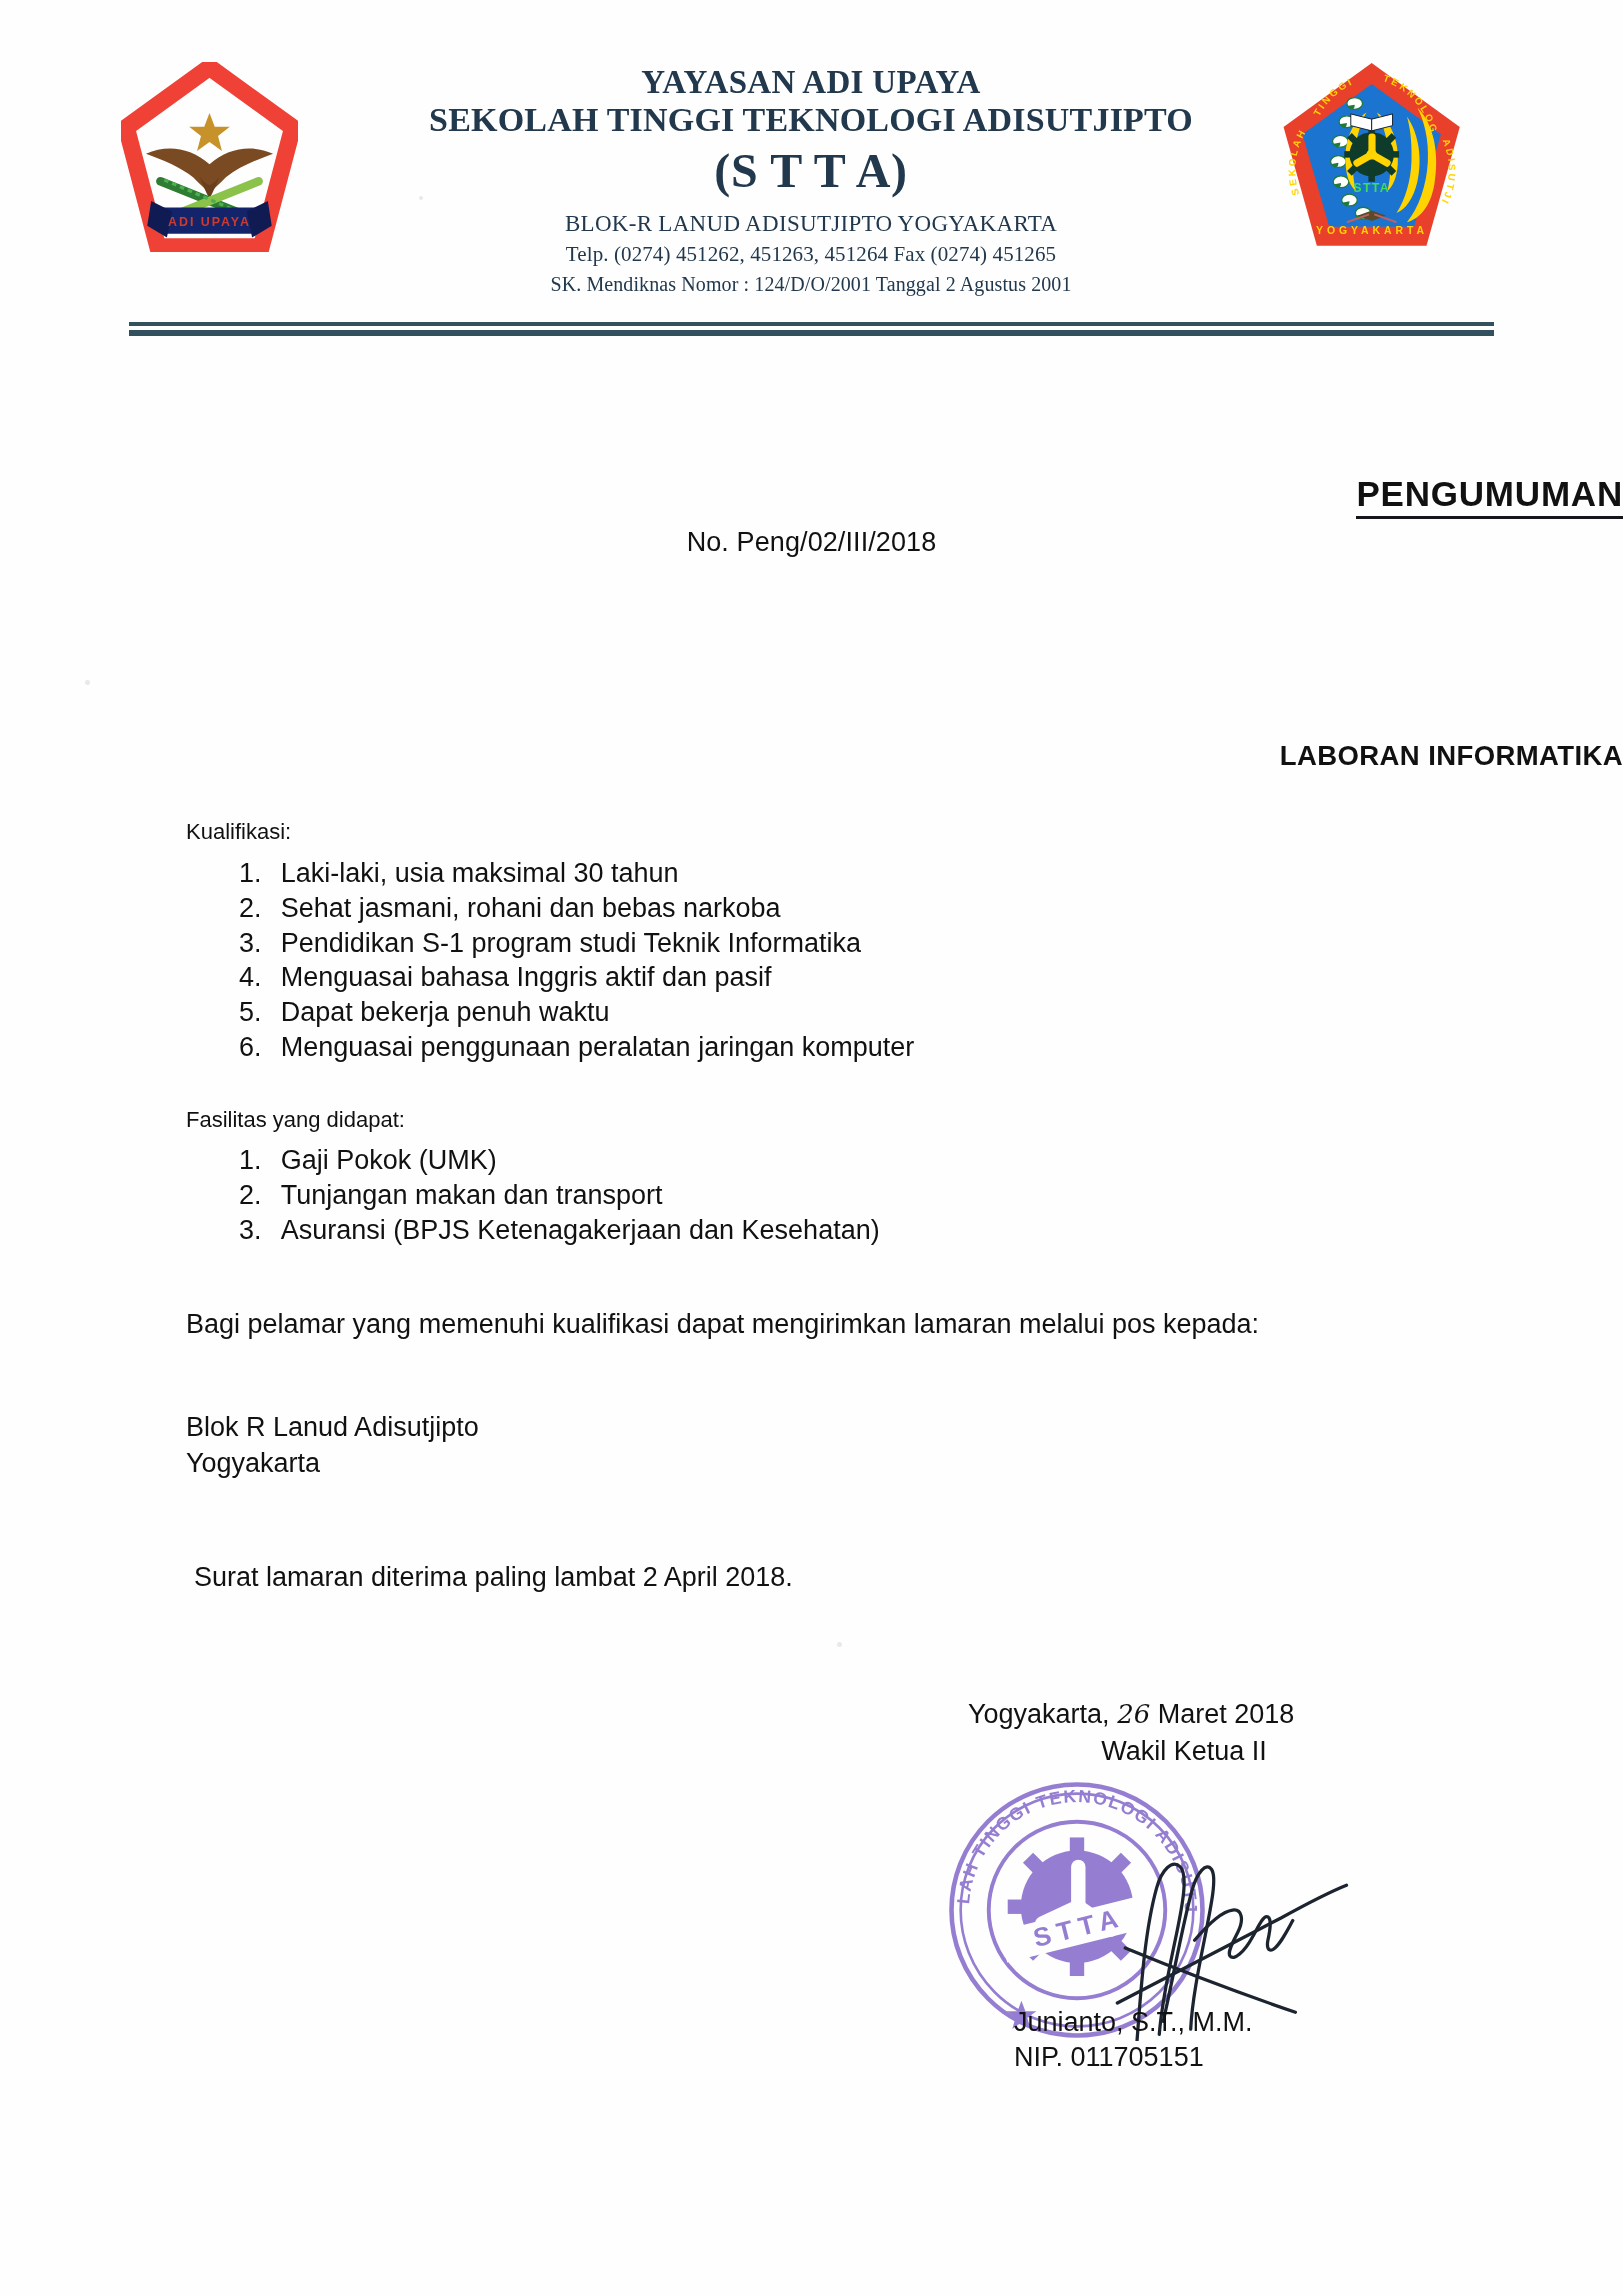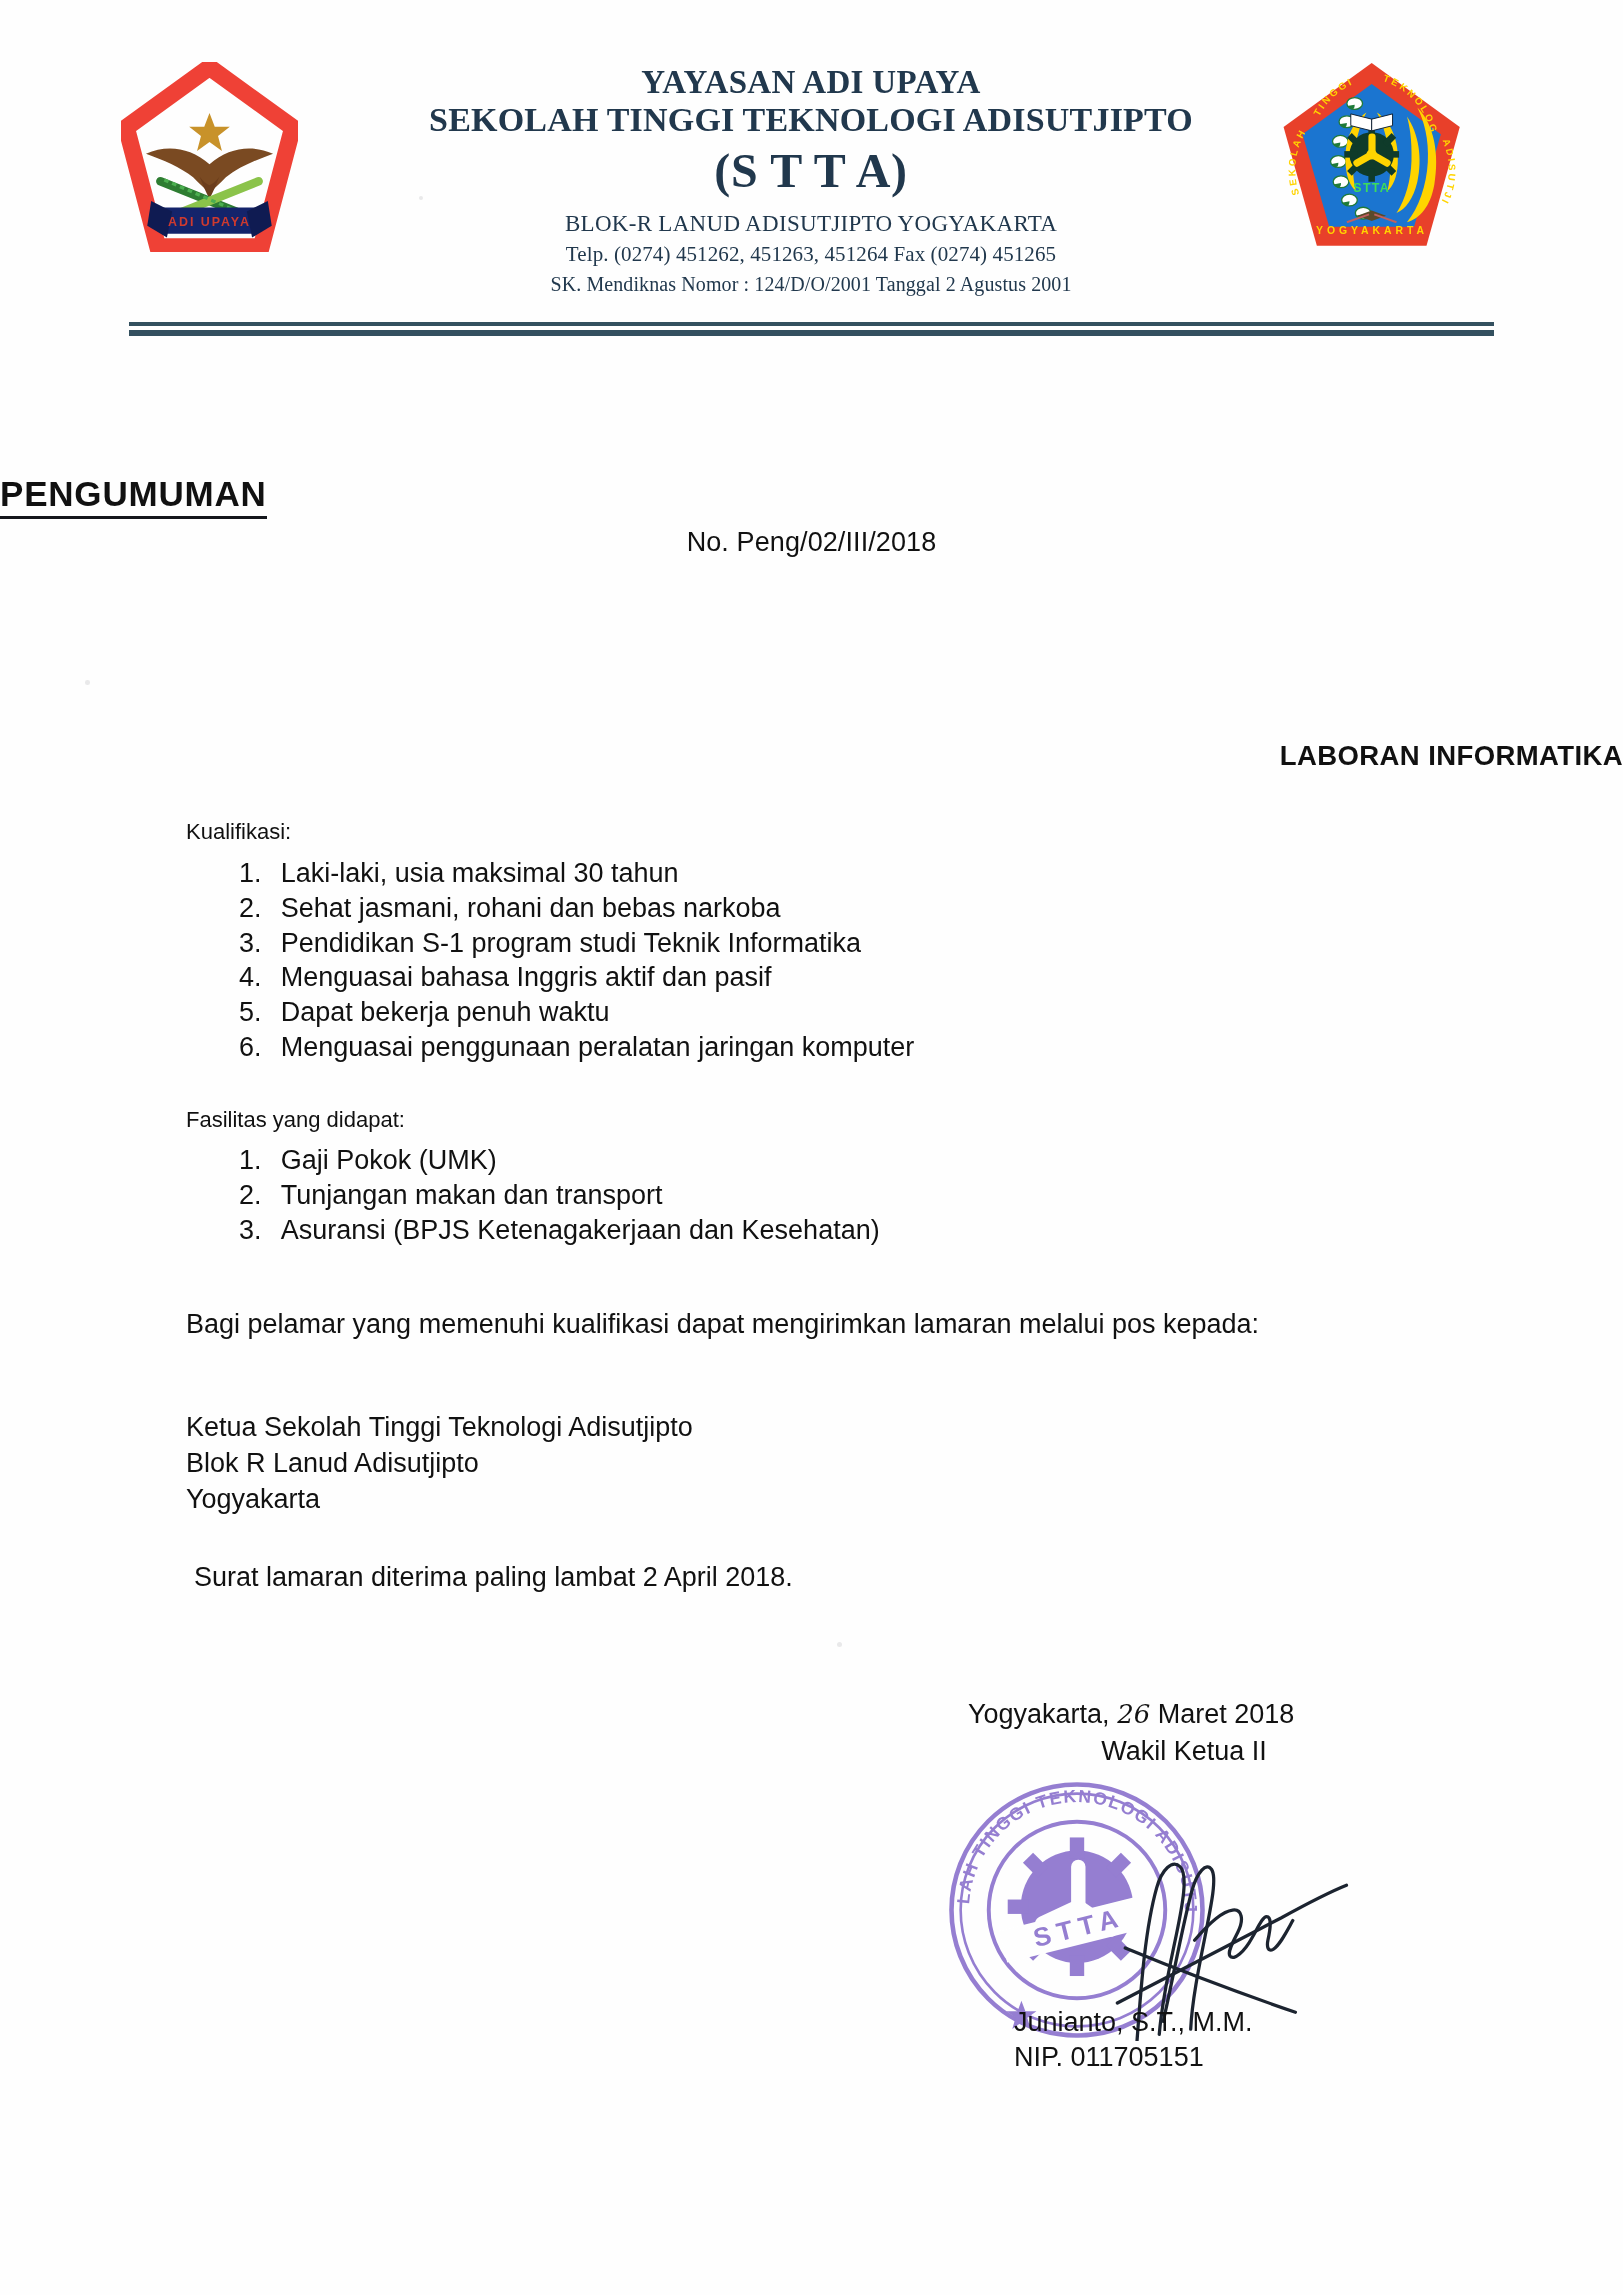--- a/index.html
+++ b/index.html
@@ -64,21 +64,21 @@
   }
   .rule-thin{
     position:absolute;left:0;top:0;width:100%;height:3.9px;background:#33505f;
   }
   .rule-thick{
     position:absolute;left:0;top:7.9px;width:100%;height:6.5px;background:#33505f;
   }
 
   
   .doc-title{
-    position:absolute;left:0;top:474px;width:1623px;text-align:left;
+    position:absolute;left:0;top:474px;width:1623px;text-align:right;
   }
   .doc-title .t{
     font-size:35px;font-weight:bold;letter-spacing:0.8px;
     border-bottom:3.9px solid #14161c;
     display:inline-block;padding-bottom:2px;
   }
   .doc-sub{
     position:absolute;left:0;top:527px;width:1623px;text-align:center;
     font-size:27px;letter-spacing:0.1px;
   }
@@ -318,21 +318,20 @@
   <div class="sec-label" style="top:1106px;">Fasilitas yang didapat:</div>
   <ol class="numlist" style="top:1143px;">
     <li>Gaji Pokok (UMK)</li>
     <li>Tunjangan makan dan transport</li>
     <li>Asuransi (BPJS Ketenagakerjaan dan Kesehatan)</li>
   </ol>
 
   <div class="para" style="top:1307px;">Bagi pelamar yang memenuhi kualifikasi dapat mengirimkan lamaran melalui pos kepada:</div>
 
   <div class="addr" style="top:1410px;">
-    <div>Ketua Sekolah Tinggi Teknologi Adisutjipto</div>
     <div>Blok R Lanud Adisutjipto</div>
     <div>Yogyakarta</div>
   </div>
 
   <div class="para nojust" style="top:1560px;">Surat lamaran diterima paling lambat 2 April 2018.</div>
 
   <div class="sig-block">
     <div class="sig-line1">
       <span>Yogyakarta,</span>
       <span class="sig-hand">26</span>

